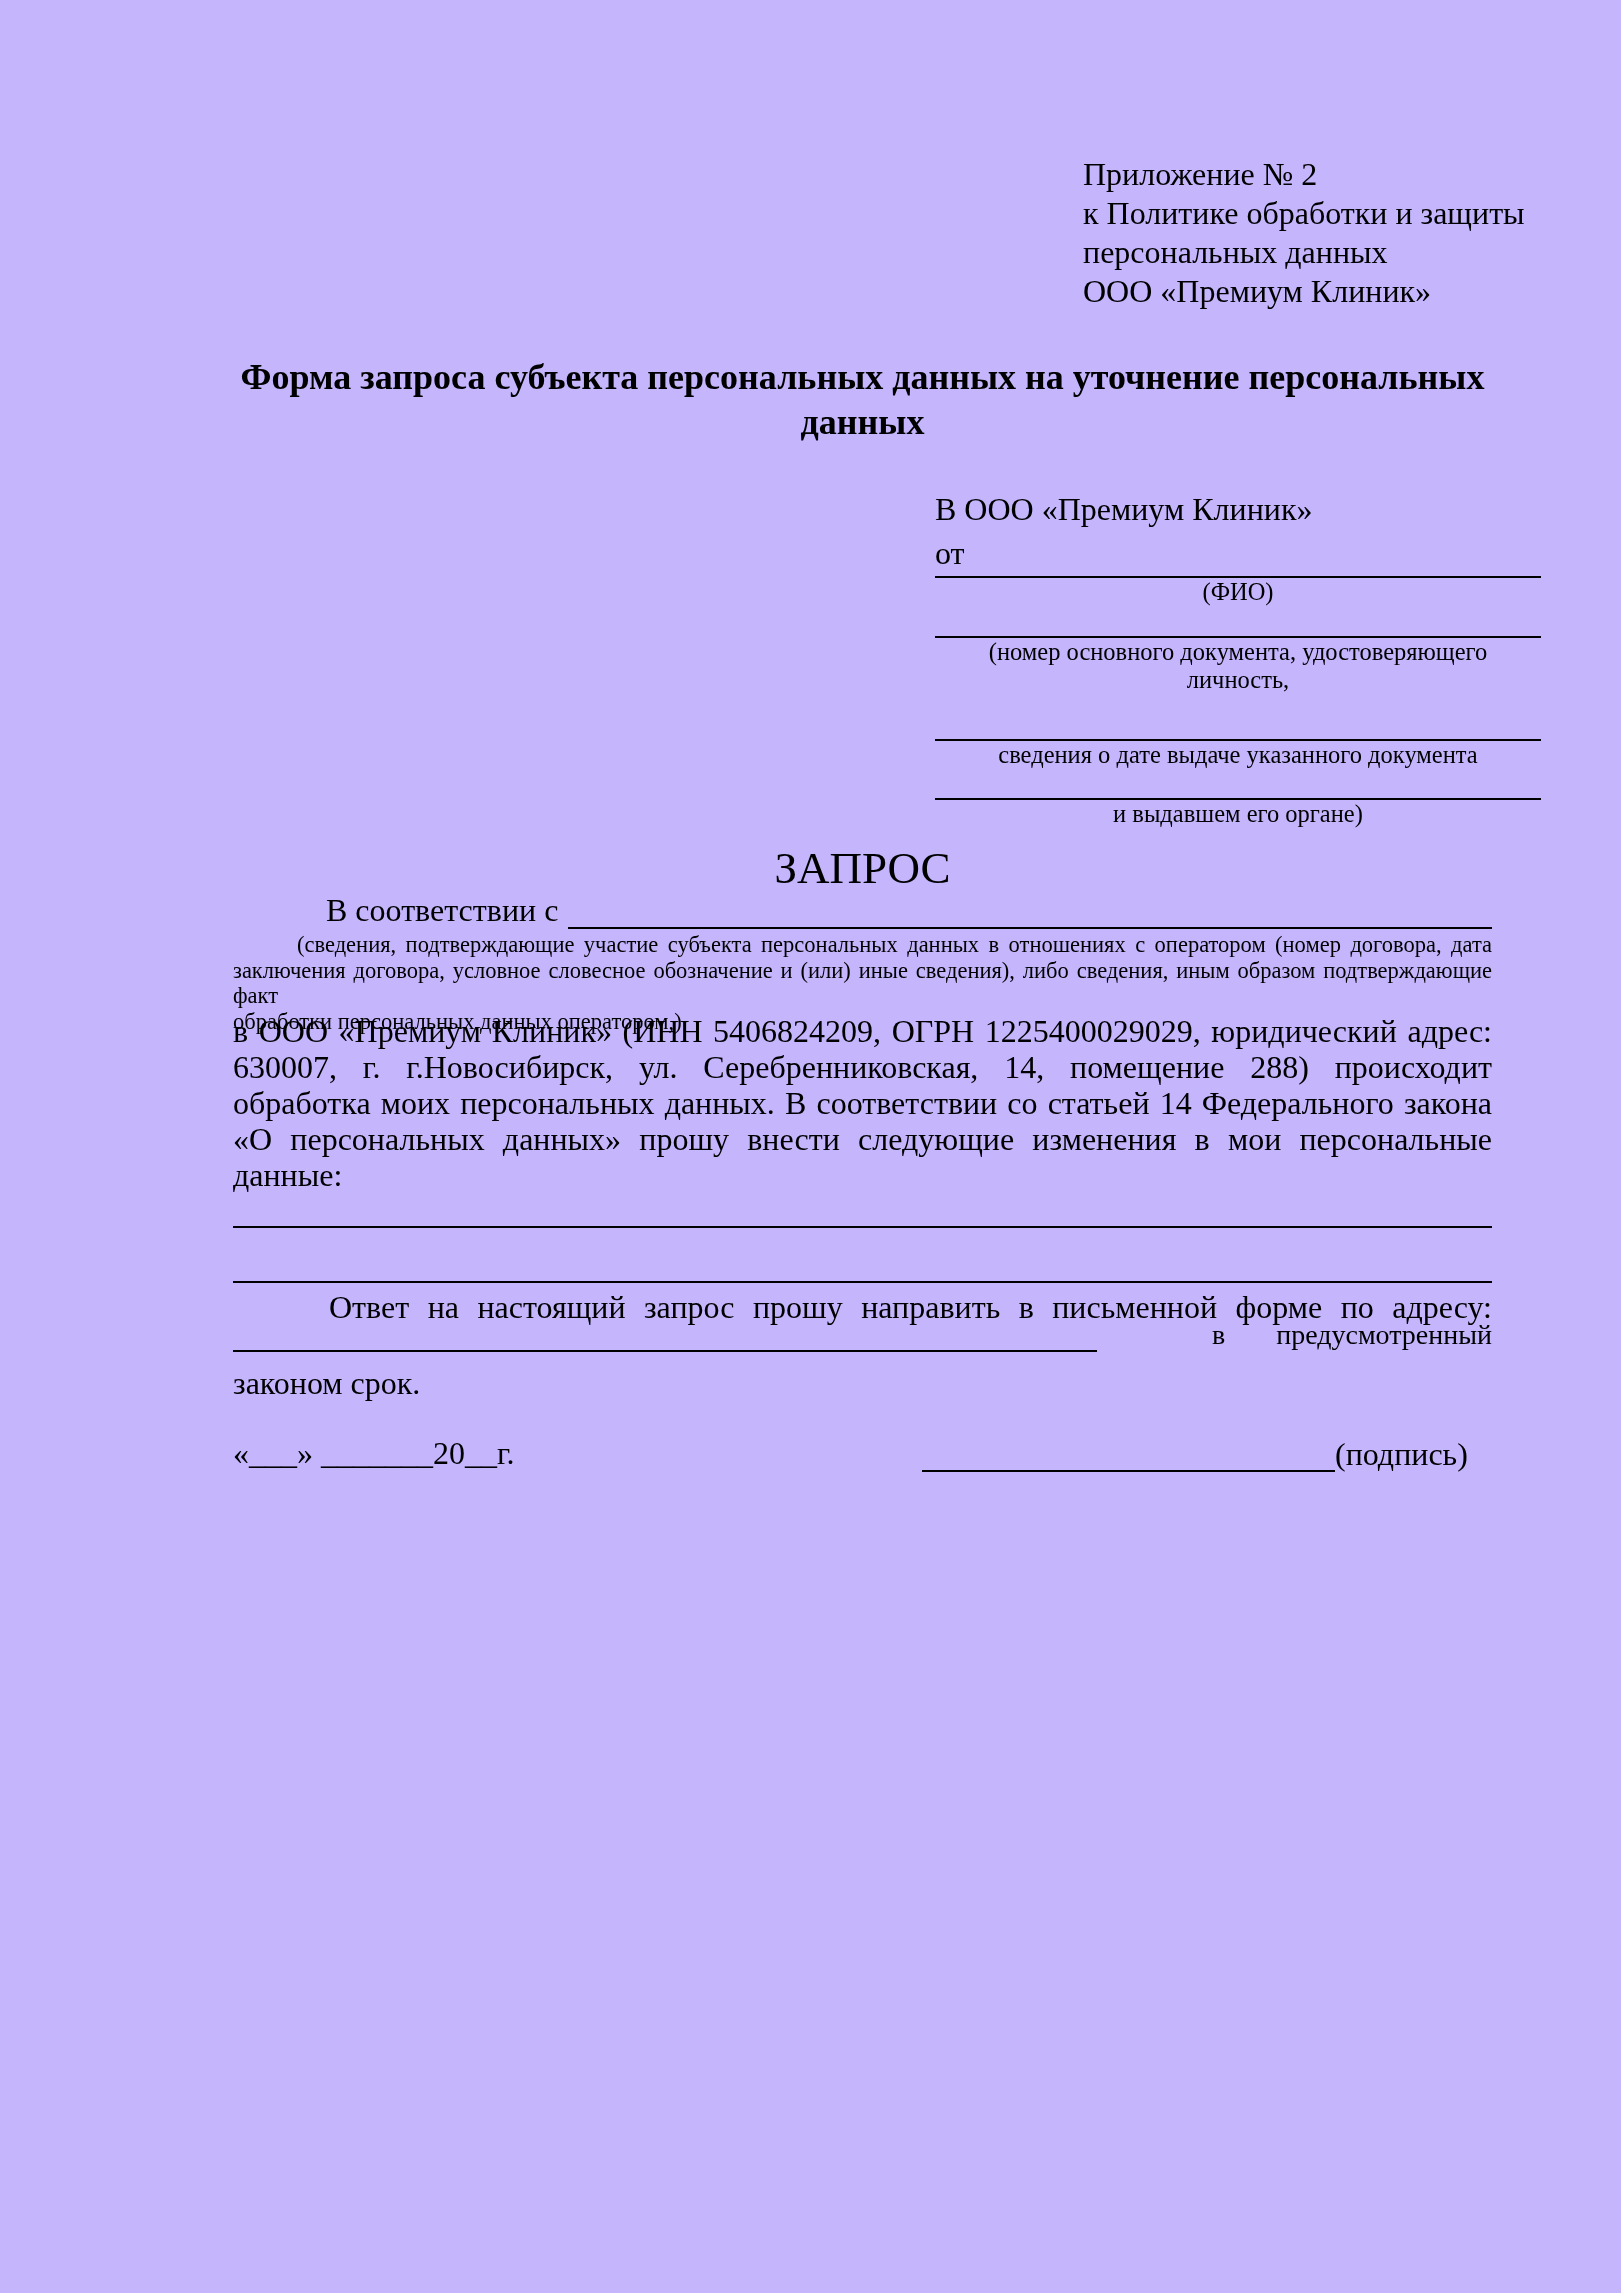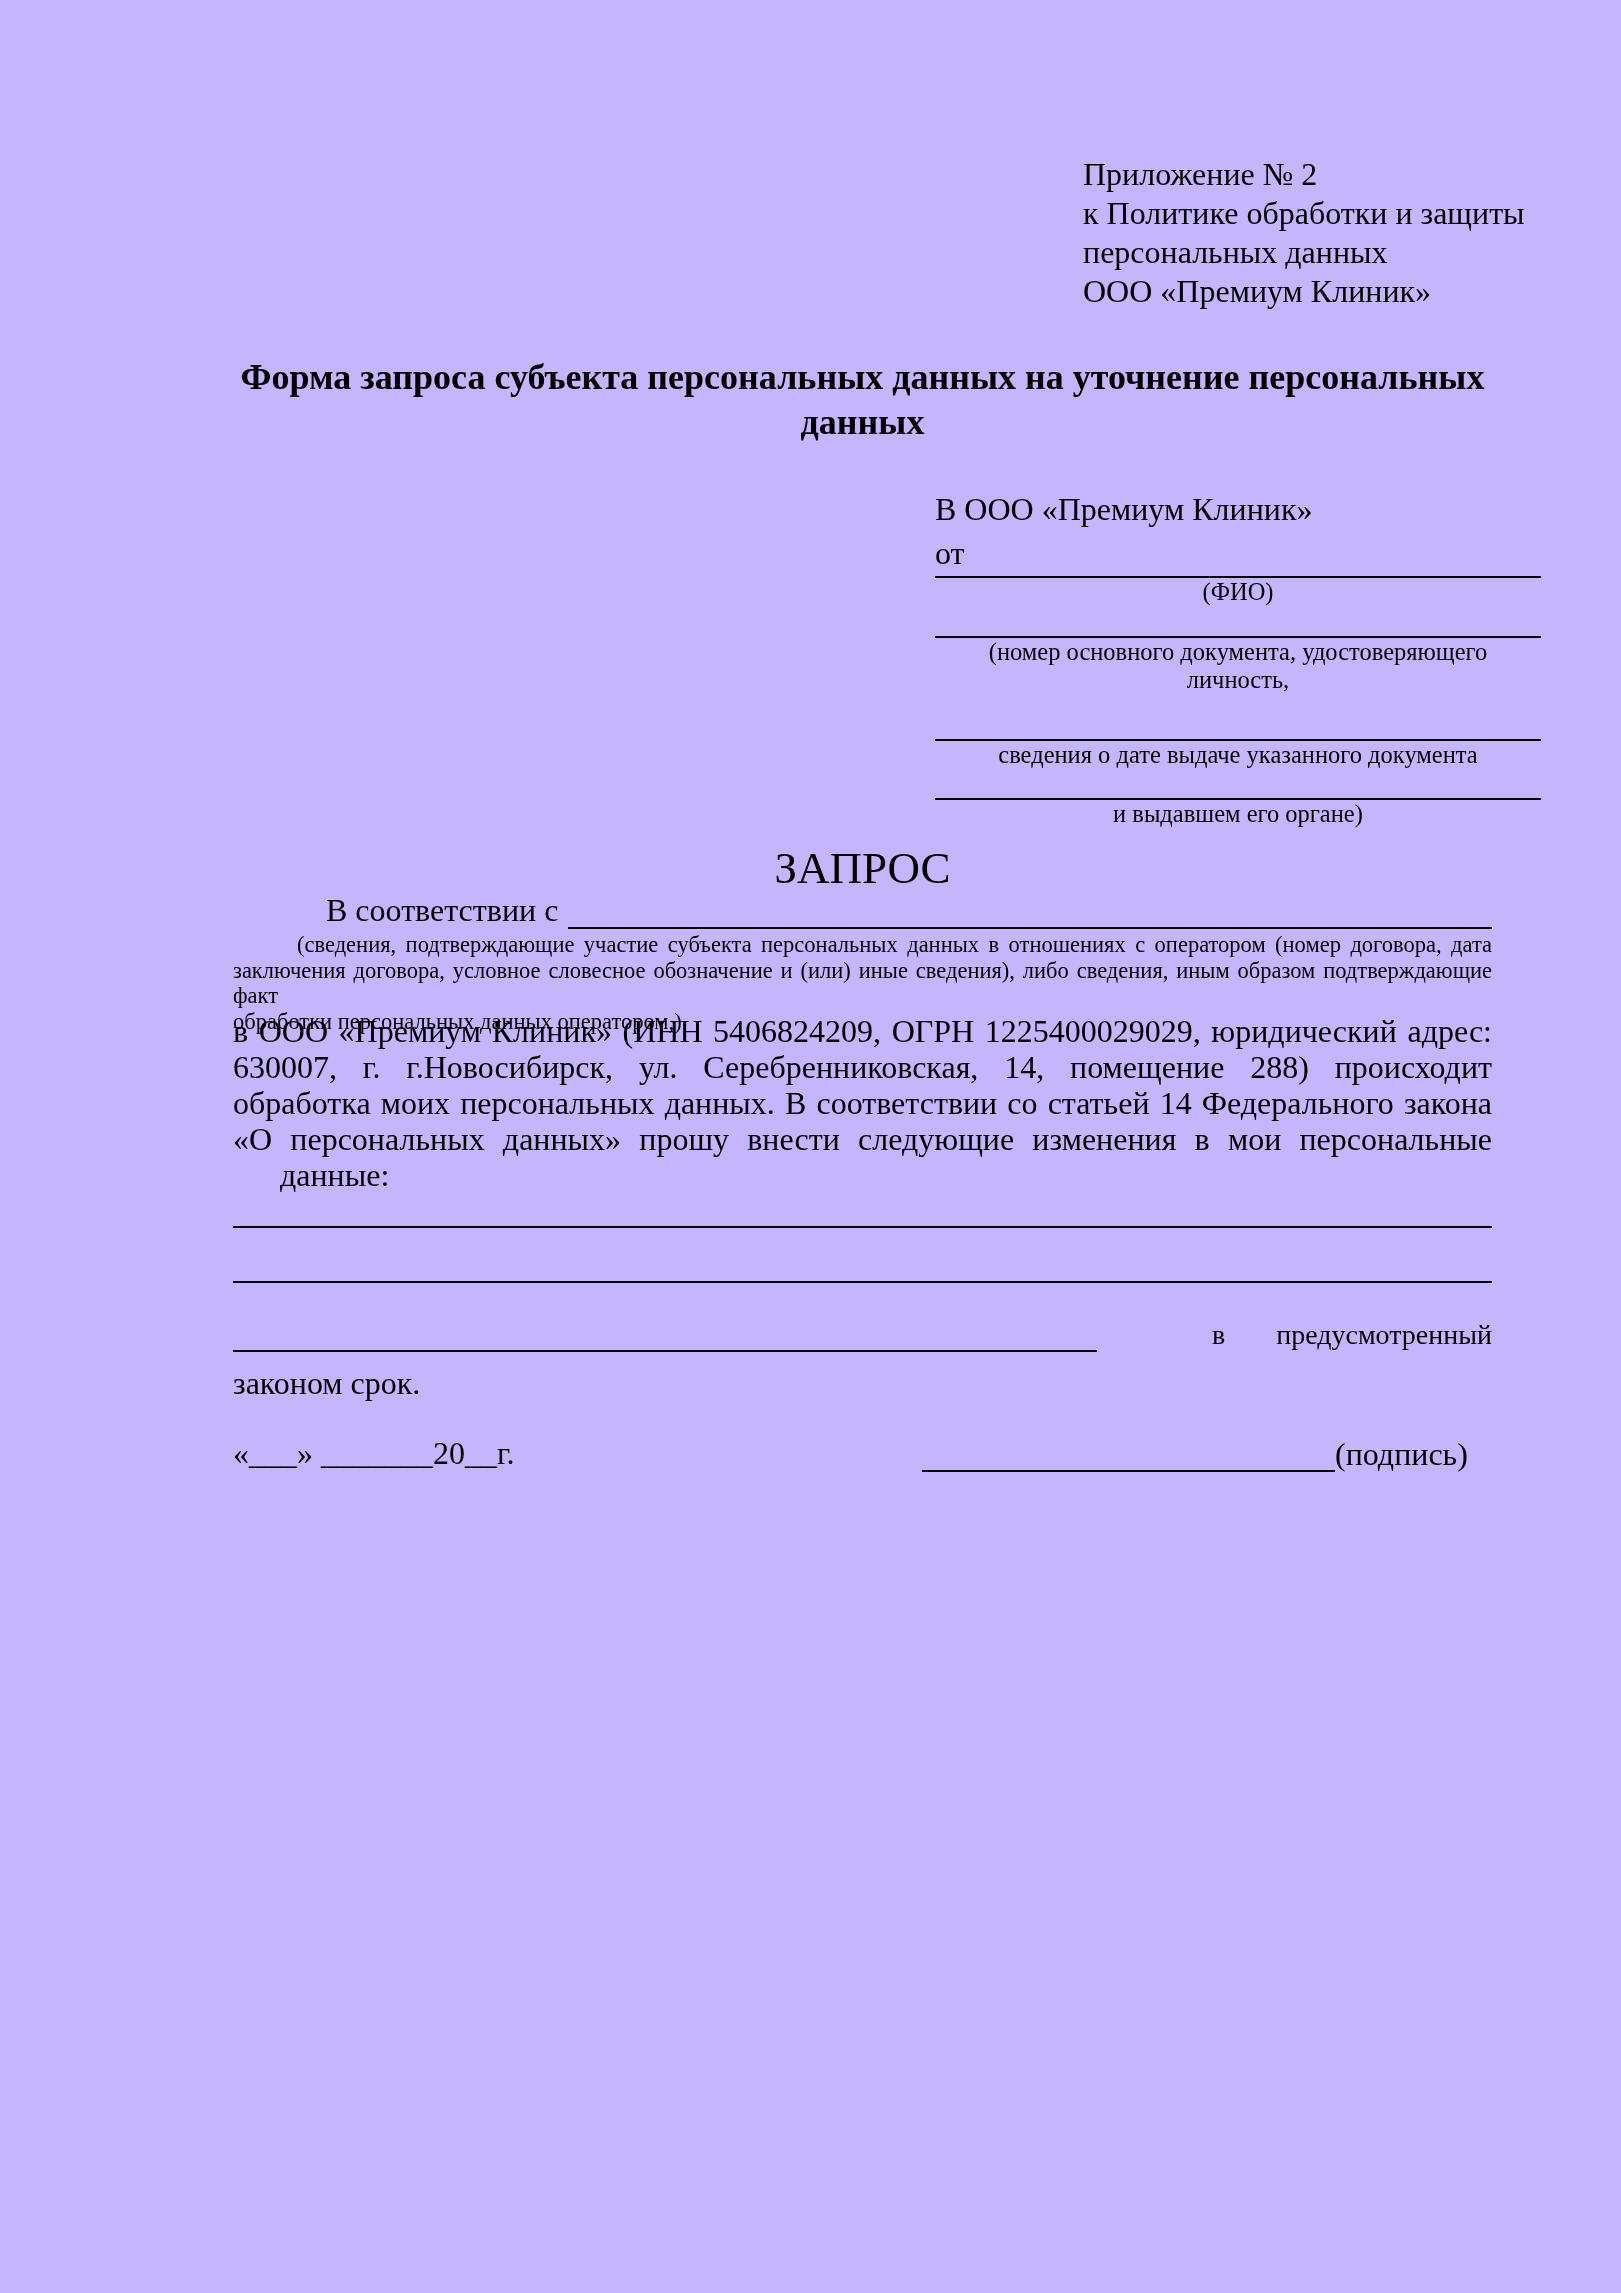--- a/index.html
+++ b/index.html
@@ -77,21 +77,21 @@
   .fine-print .jline { text-align: justify; text-align-last: justify; }
   .fine-print .jline.first { text-indent: 64px; }
   .fine-print .jline.last { text-align: left; text-align-last: left; }
 
   
   .body-par {
     left: 0; top: 1013px; width: 1259px;
     font-size: 32px; line-height: 36px;
   }
   .body-par .jline { text-align: justify; text-align-last: justify; }
-  .body-par .jline.last { text-align: right; text-align-last: left; margin-left: 47px; }
+  .body-par .jline.last { text-align: right; text-align-last: left; }
 
   
   .blank-line { width: 1259px; height: 0; border-top: 2px solid #000; }
   .blank-line.a { left: 0; top: 1226px; }
   .blank-line.b { left: 0; top: 1281px; }
 
   
   .reply-line1 {
     left: 0; top: 1290px; width: 1259px;
     font-size: 32px; line-height: 35px;
@@ -167,20 +167,21 @@
       <div class="jline">в ООО «Премиум Клиник» (ИНН 5406824209, ОГРН 1225400029029, юридический адрес:</div>
       <div class="jline">630007, г. г.Новосибирск, ул. Серебренниковская, 14, помещение 288) происходит</div>
       <div class="jline">обработка моих персональных данных. В соответствии со статьей 14 Федерального закона</div>
       <div class="jline">«О персональных данных» прошу внести следующие изменения в мои персональные</div>
       <div class="jline last">данные:</div>
     </div>
 
     <div class="abs blank-line a"></div>
     <div class="abs blank-line b"></div>
 
+    <div class="abs reply-line1">Ответ на настоящий запрос прошу направить в письменной форме по адресу:</div>
     <div class="abs reply-row">
       <span class="address-line"></span>
       <span class="reply-tail">в предусмотренный</span>
     </div>
     <div class="abs reply-line3">законом срок.</div>
 
     <div class="abs footer-row">
       <span class="date-blank">«___» _______20__г.</span>
       <span class="sign-group">
         <span class="sign-line"></span>

